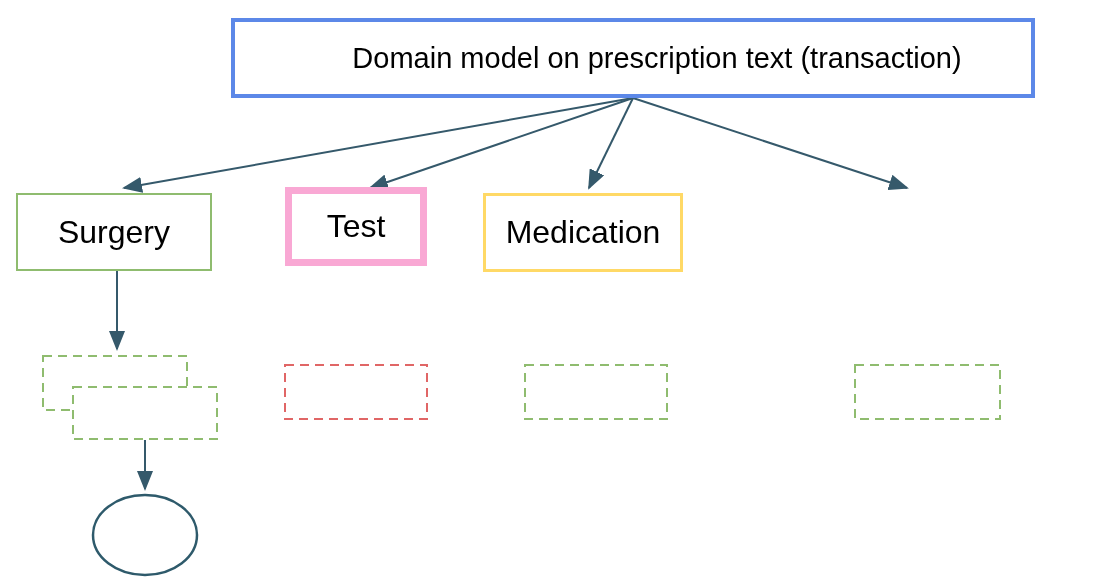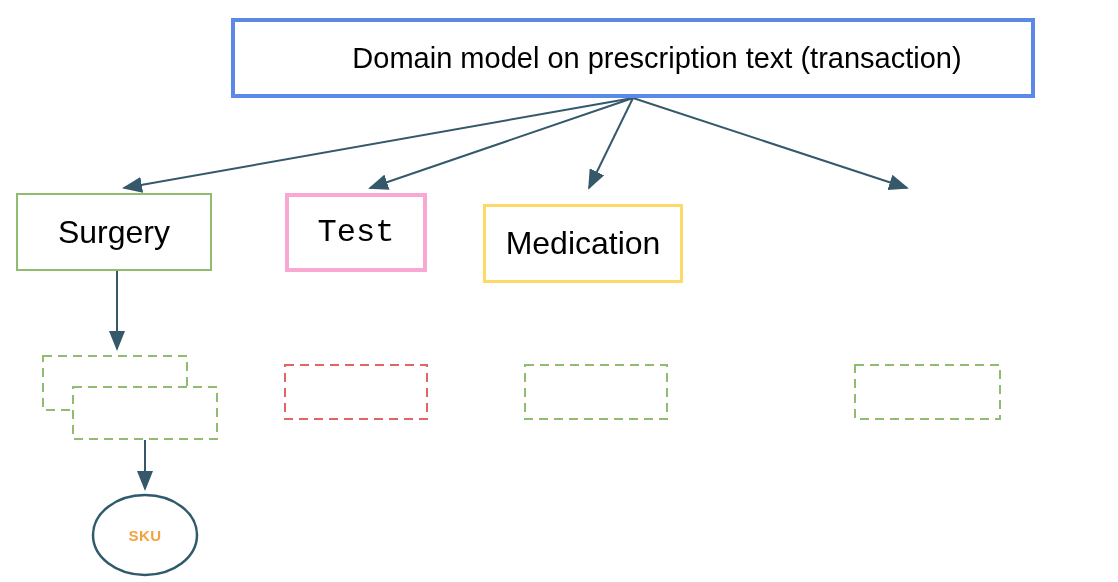--- a/index.html
+++ b/index.html
@@ -37,26 +37,25 @@
     border: 4px solid #5C88E8;
     font-size: 29px;
     padding-left: 48px;
   }
   .cat-node { font-size: 32px; }
   .surgery-node {
     left: 16px; top: 193px; width: 196px; height: 78px;
     border: 2px solid #8FBC6F;
   }
   .test-node {
-    left: 285px; top: 193px; width: 142px; height: 79px;
-    border: 4px solid #f9a8d4;
-    font-family: Liberation Mono, monospace;
+    left: 285px; top: 187px; width: 142px; height: 79px;
+    border: 7px solid #f9a8d4;
   }
   .medication-node {
-    left: 483px; top: 204px; width: 200px; height: 79px;
+    left: 483px; top: 193px; width: 200px; height: 79px;
     border: 3px solid #FFD966;
   }
   .diet-node {
     left: 790px; top: 193px; width: 275px; height: 79px;
     border: 3px solid #B26E35;
   }
   .sku-label {
     position: absolute;
     left: 93px; top: 495px; width: 104px; height: 80px;
     display: flex; align-items: center; justify-content: center;
@@ -105,17 +104,14 @@
   <div class="node cat-node surgery-node">
     <span>Surgery</span>
   </div>
   <div class="node cat-node test-node">
     <span>Test</span>
   </div>
   <div class="node cat-node medication-node">
     <span>Medication</span>
   </div>
 
-  <div class="sku-label">
-    <span>SKU</span>
-  </div>
 
 </div>
 
 </body></html>

